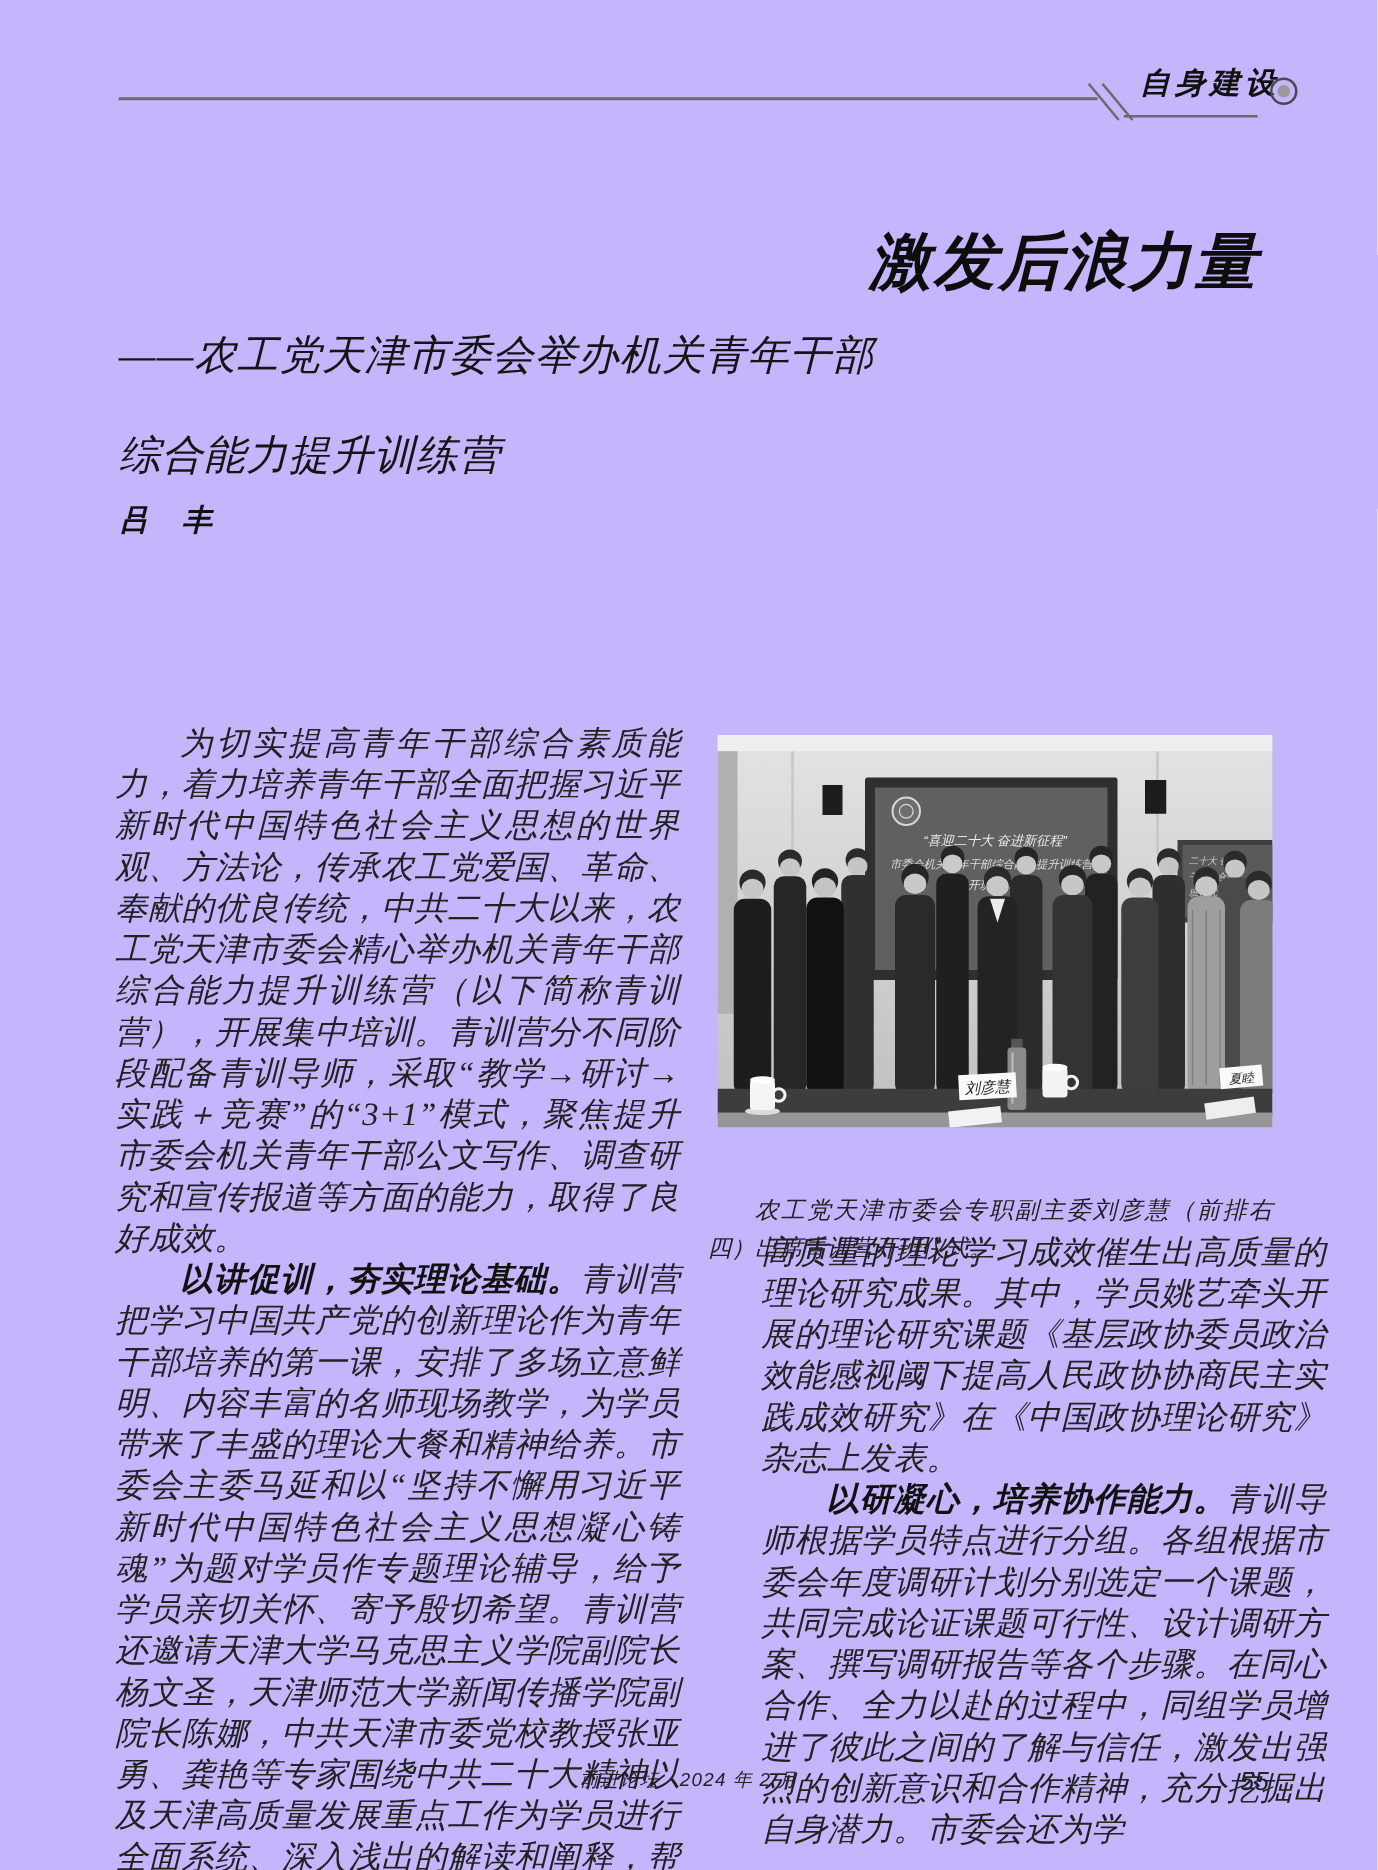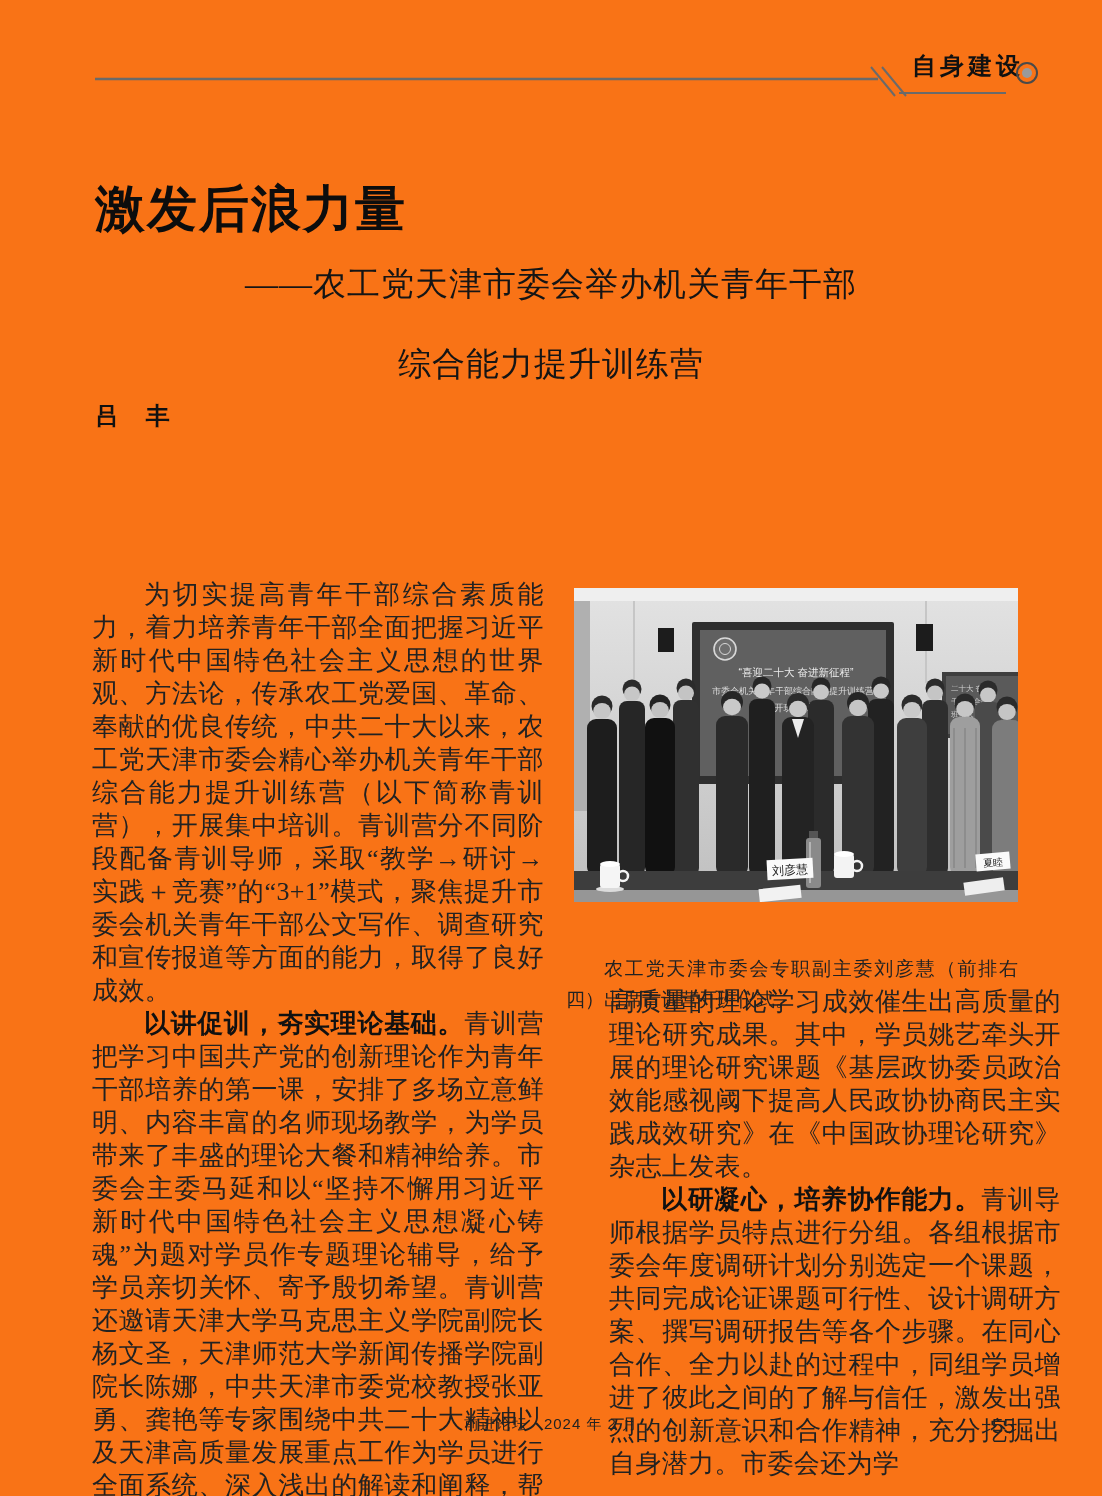--- a/index.html
+++ b/index.html
@@ -1,40 +1,40 @@
 <!DOCTYPE html>
 <html><head>
 <meta charset="utf-8">
 <style>
   html,body{margin:0;padding:0;background:#ffffff;}
   #page{
-    position:relative;width:1102px;height:1496px;background:#f97316;
-    font-family:"Liberation Serif","DejaVu Serif",serif;color:#1d1d1d;overflow:hidden;
+    position:relative;width:1102px;height:1496px;background:#c4b5fd;
+    font-family:"Liberation Serif","DejaVu Serif",serif;color:#1d1d1d;overflow:hidden;font-style:italic;
   }
   .abs{position:absolute;}
   
   .section-label{
     font-family:"Liberation Sans","DejaVu Sans",sans-serif;
     font-weight:bold;font-size:24px;letter-spacing:4px;color:#111;
   }
   .bullet-outer{
     display:inline-block;width:18px;height:18px;border:2px solid #4a4a4a;border-radius:50%;
     position:relative;
   }
   .bullet-inner{
     position:absolute;left:4px;top:4px;width:10px;height:10px;border-radius:50%;background:#9a9a9a;
   }
   
   .main-title{
-    width:912px;left:95px;top:176px;text-align:left;
+    width:912px;left:95px;top:176px;text-align:right;
     font-family:"Liberation Sans","DejaVu Sans",sans-serif;
     font-weight:bold;font-size:50px;letter-spacing:2px;color:#0d0d0d;
   }
   .subtitle{
-    width:912px;text-align:center;
+    width:912px;
     font-family:"Liberation Serif","DejaVu Serif",serif;
     font-size:33px;color:#151515;letter-spacing:1px;
   }
   .author{
     width:912px;left:95px;top:400px;text-align:left;
     font-family:"Liberation Sans","DejaVu Sans",sans-serif;
     font-weight:bold;font-size:24px;letter-spacing:10px;color:#111;
   }
   
   .col{

